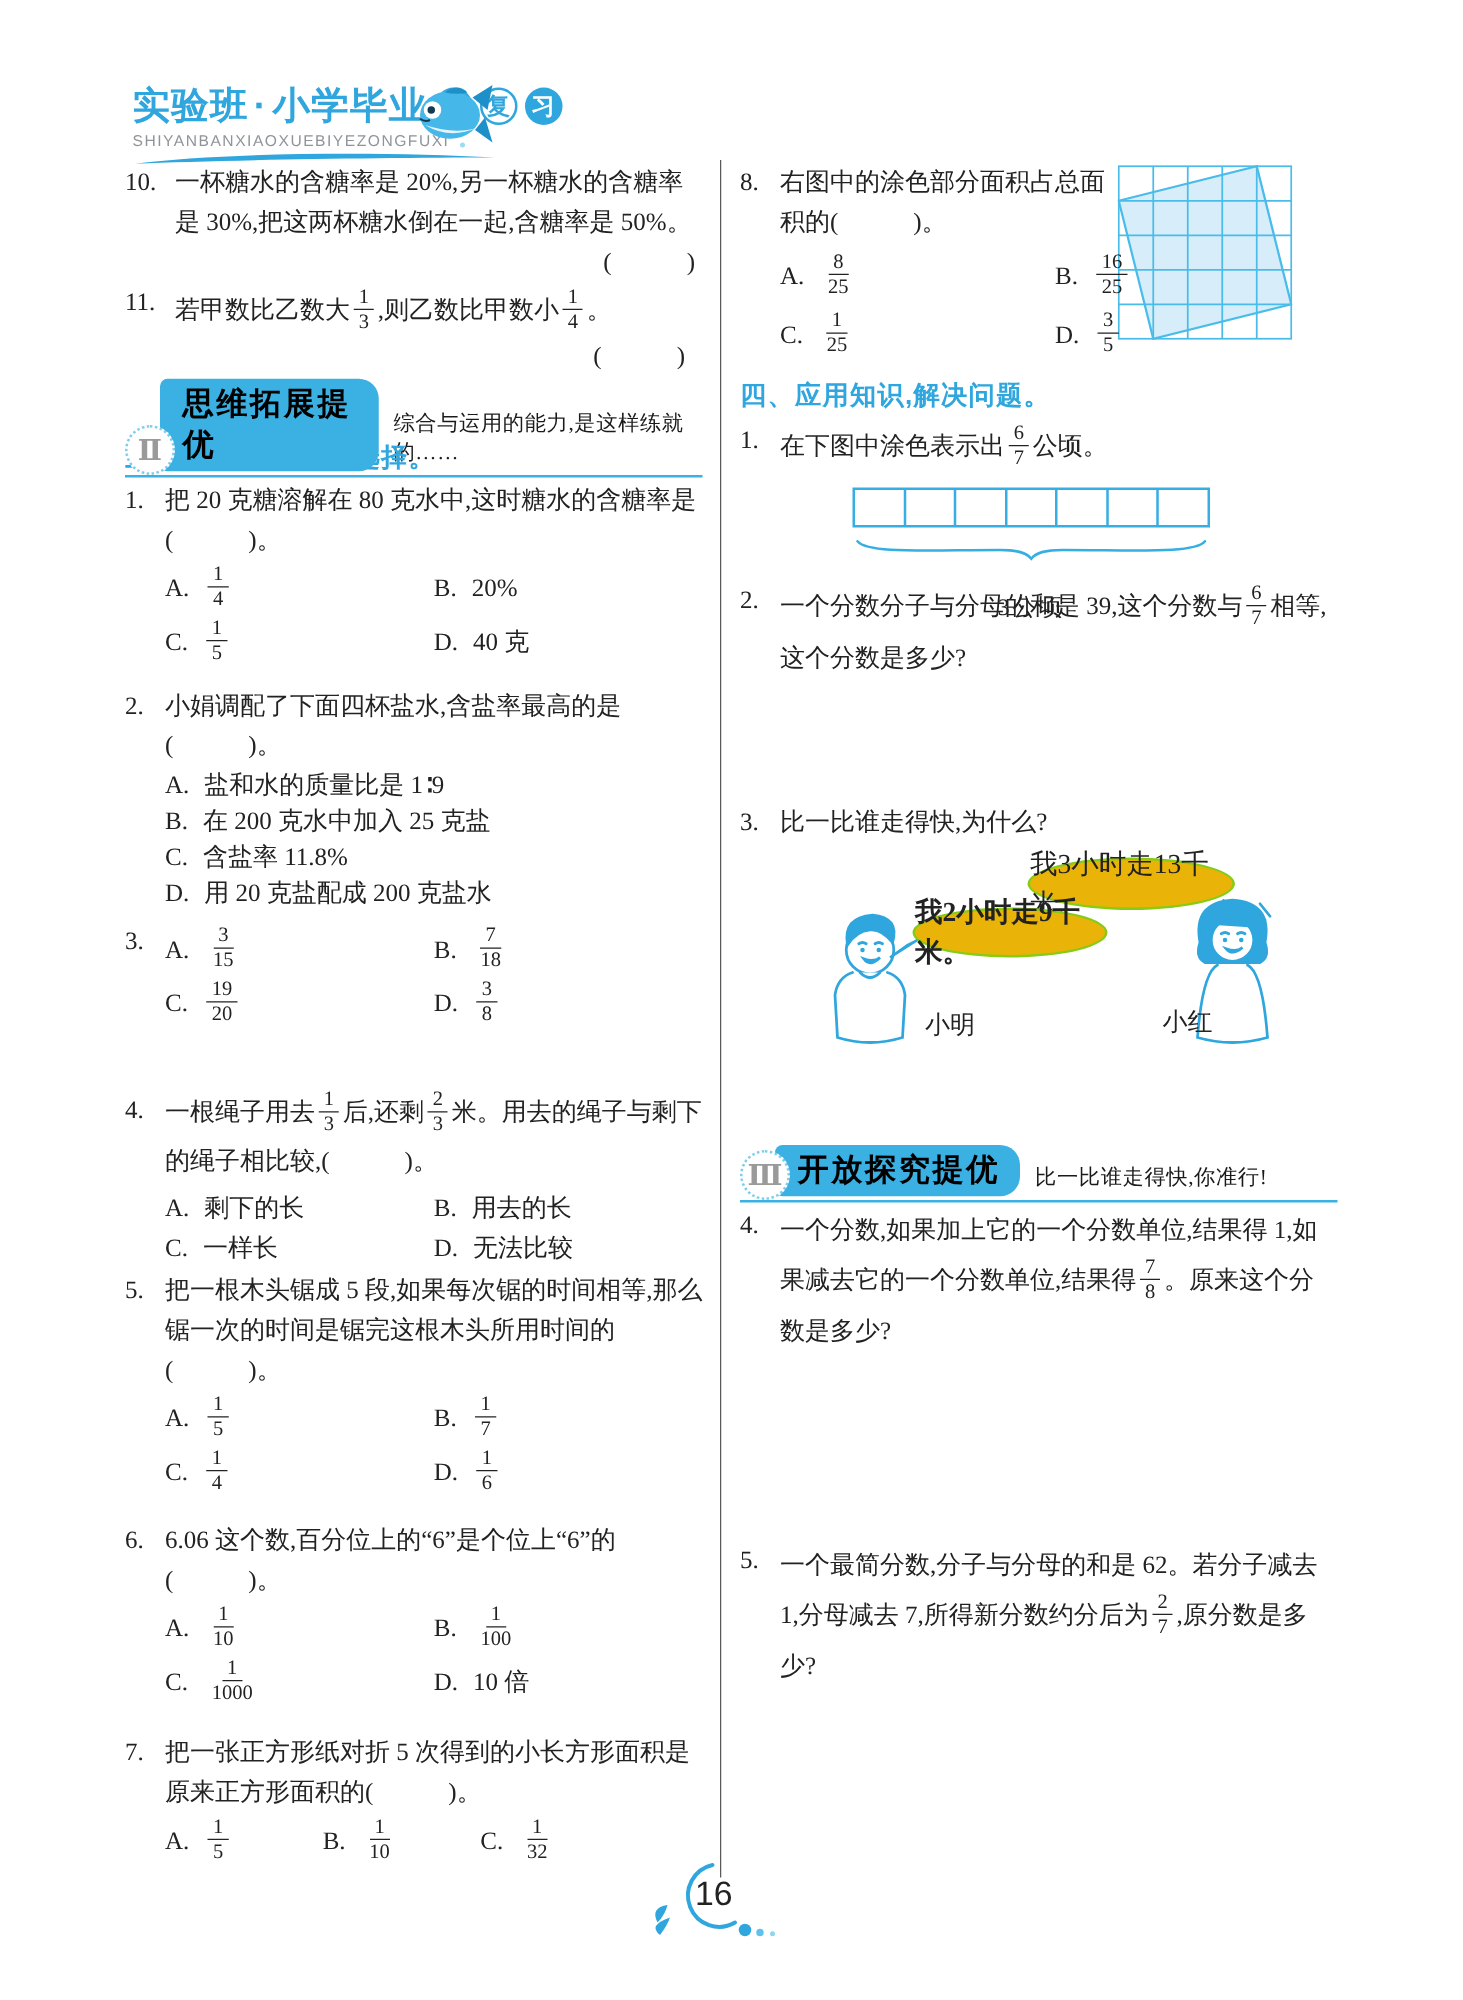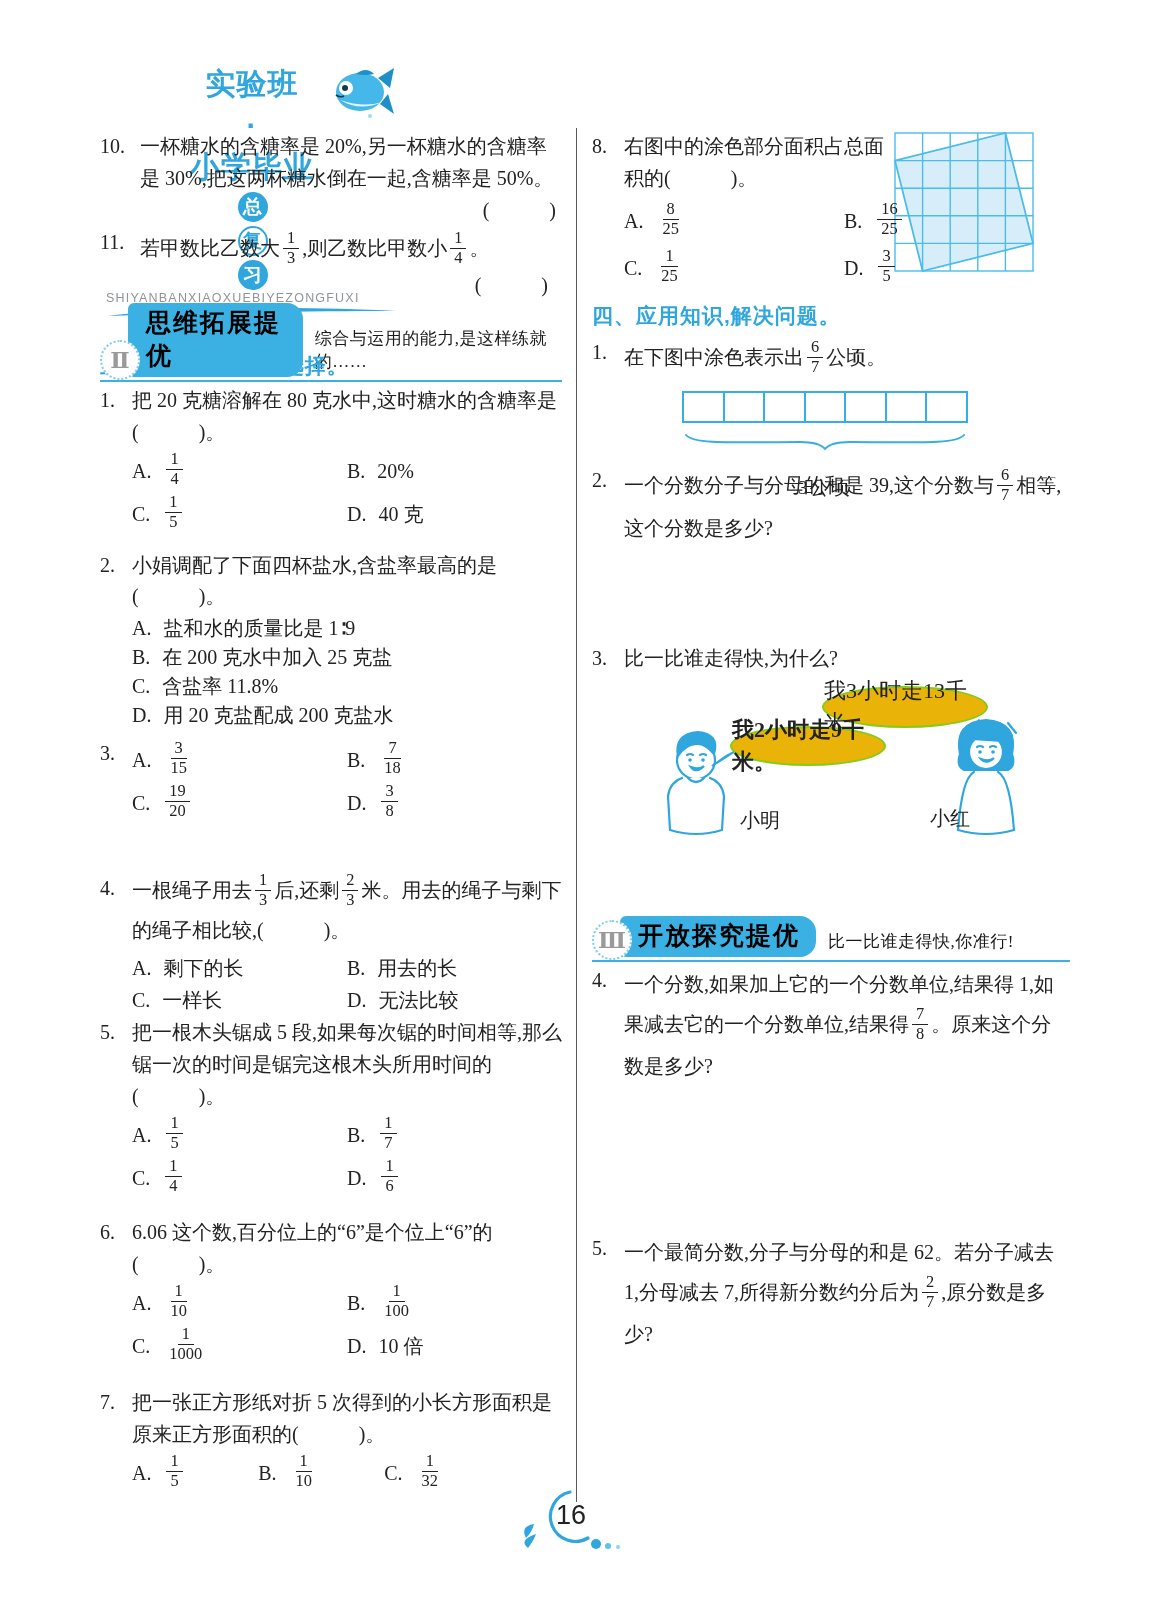--- a/index.html
+++ b/index.html
@@ -1,21 +1,21 @@
 <!DOCTYPE html>
 <html><head>
 <meta charset="utf-8">
 <style>
   html,body{margin:0;padding:0;background:#fff;}
   .page{position:relative;width:1170px;height:1600px;background:#fff;overflow:hidden;
         font-family:"Liberation Serif","DejaVu Serif",serif;color:#222;}
   .abs{position:absolute;}
   
   .logo-zh{font-family:"Liberation Sans","DejaVu Sans",sans-serif;font-weight:bold;
-           color:#2fa6dd;font-size:30px;letter-spacing:1px;display:flex;align-items:center;gap:4px;flex-direction:column;}
+           color:#2fa6dd;font-size:30px;letter-spacing:1px;display:flex;align-items:center;gap:4px;}
   .badge{display:inline-flex;align-items:center;justify-content:center;width:30px;height:30px;
          border-radius:50%;font-size:19px;margin-left:2px;}
   .badge.filled{background:#2fa6dd;color:#fff;}
   .badge.ring{background:#fff;color:#2fa6dd;border:2px solid #2fa6dd;width:26px;height:26px;}
   .logo-latin{font-family:"Liberation Sans","DejaVu Sans",sans-serif;color:#8f9498;
               font-size:12.5px;letter-spacing:1.2px;margin-top:1px;}
   
   .divider{position:absolute;left:576px;top:128px;width:1px;height:1374px;background:#5a5a5a;}
   .pageno{position:absolute;font-family:"Liberation Sans","DejaVu Sans",sans-serif;
           font-size:27px;color:#222;}

